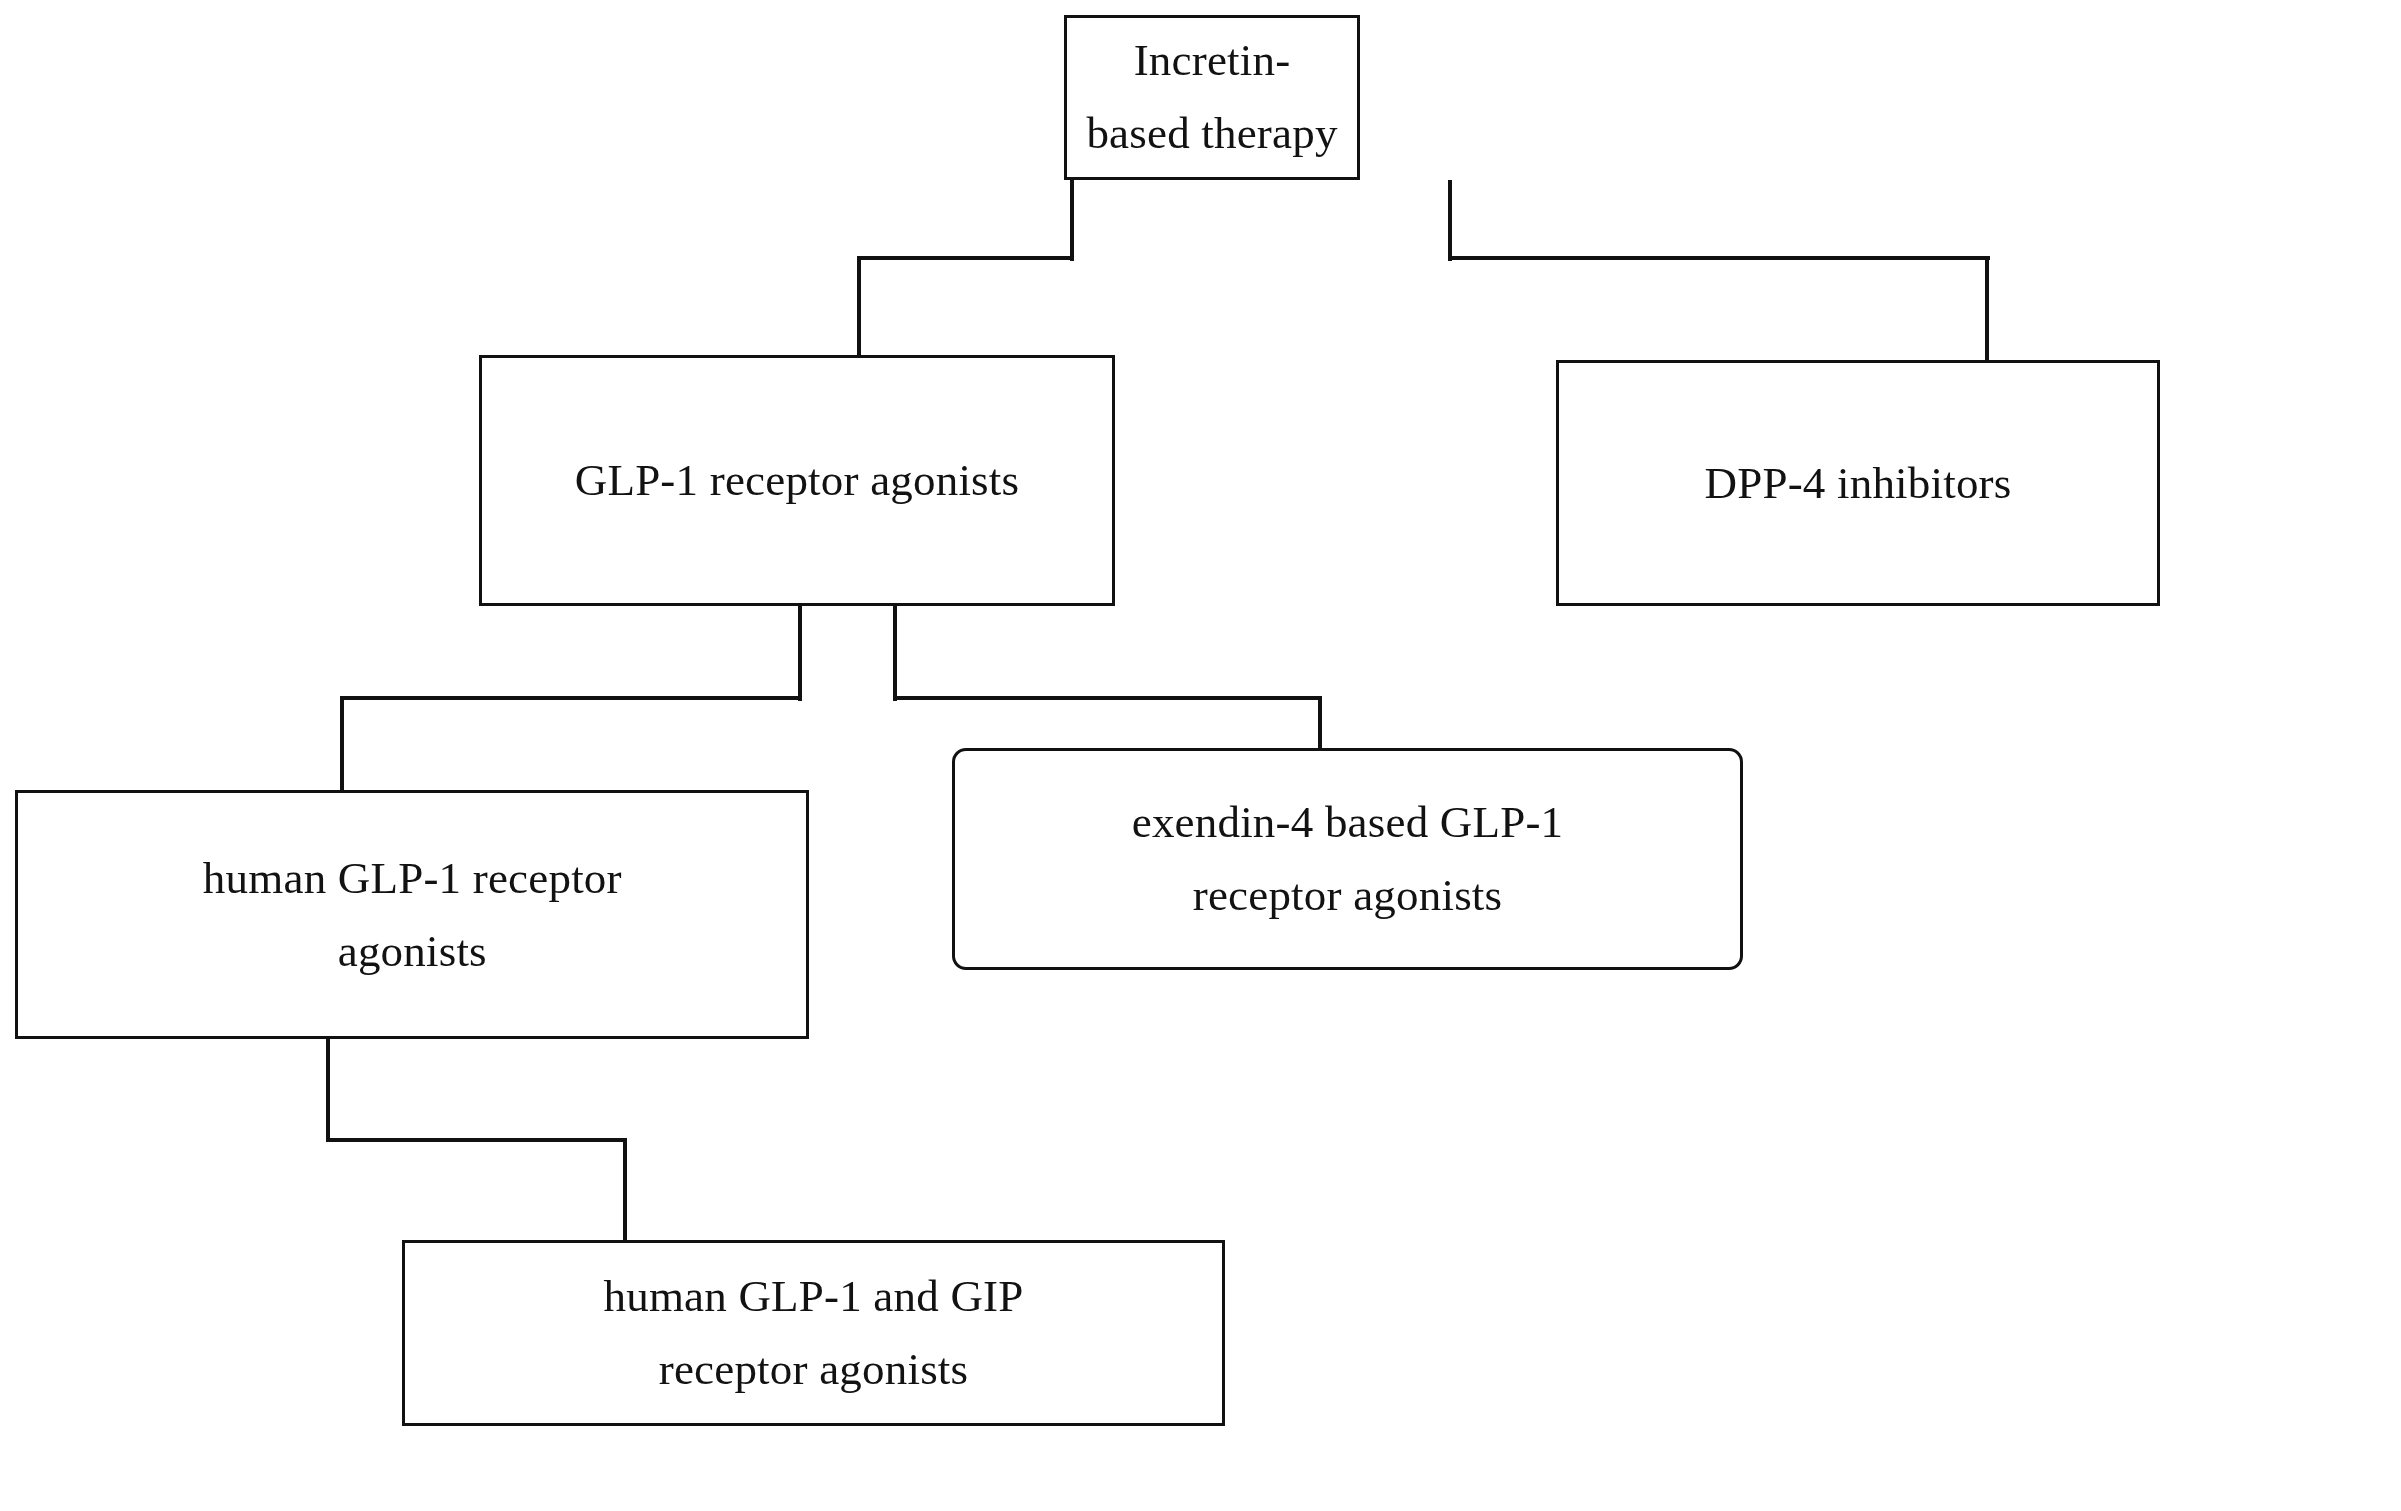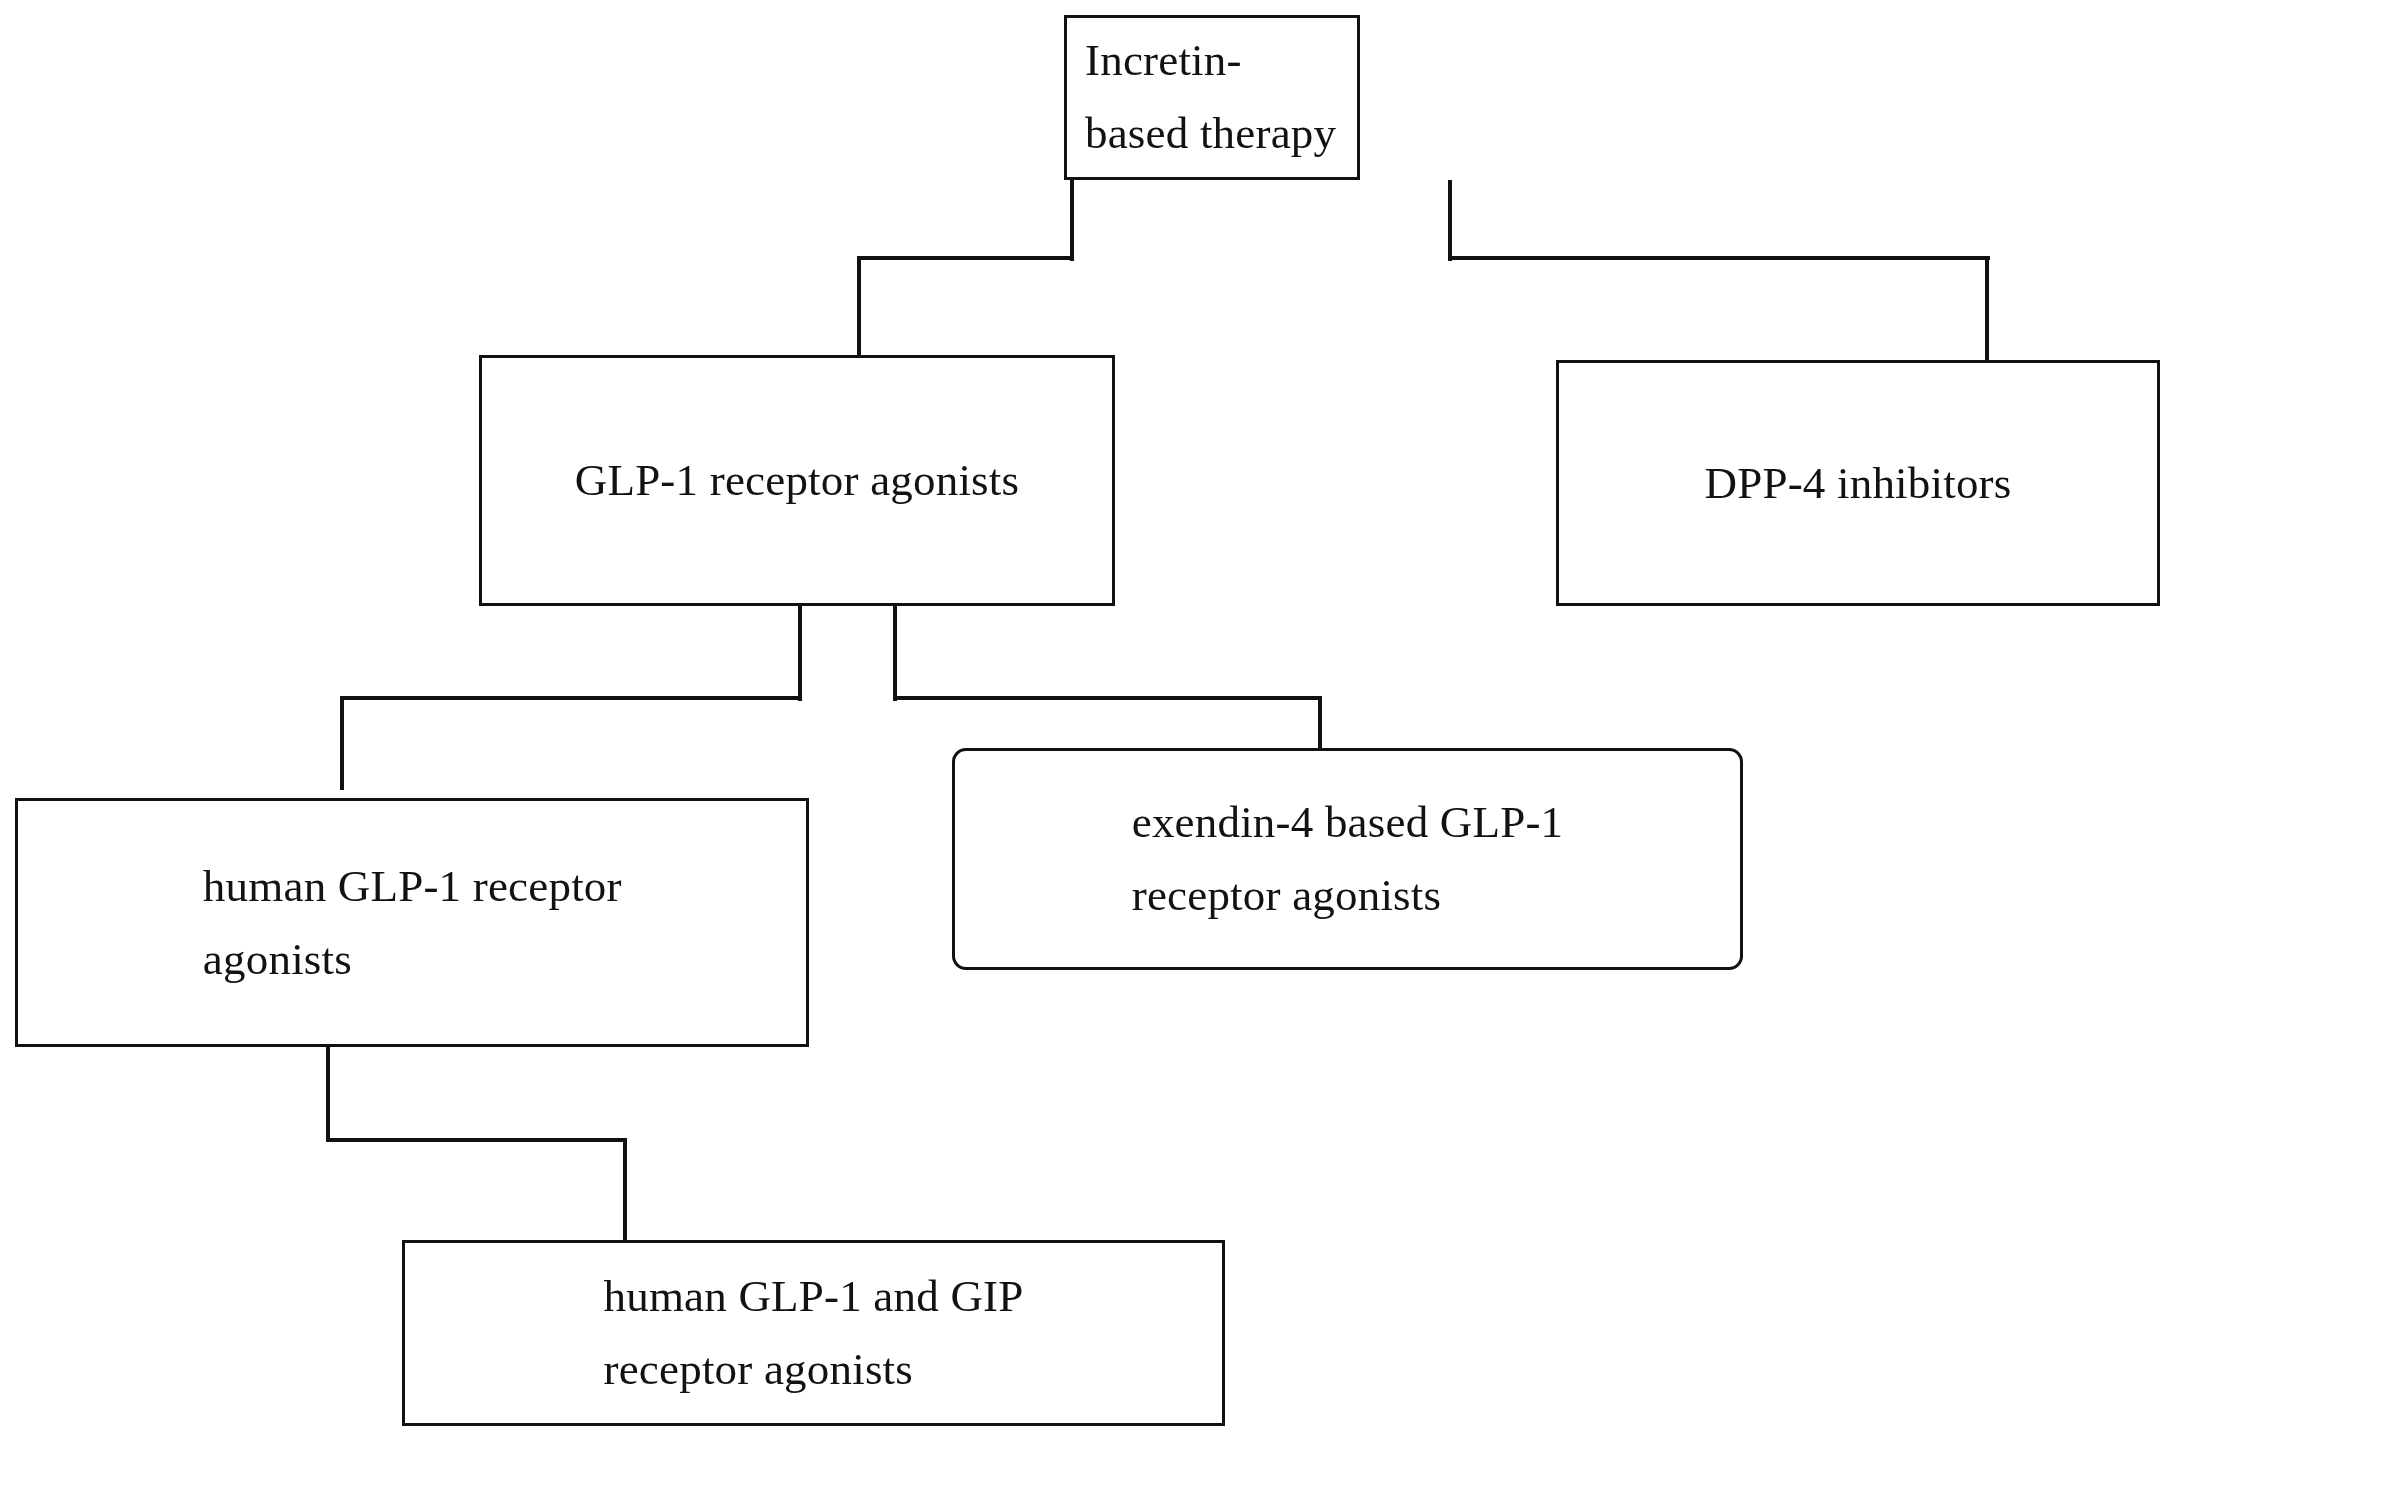--- a/index.html
+++ b/index.html
@@ -17,35 +17,36 @@
     font-family: "Liberation Serif", "DejaVu Serif", serif;
   }
   .node {
     position: absolute;
     box-sizing: border-box;
     border: 3.5px solid #111111;
     background: #ffffff;
     display: flex;
     align-items: center;
     justify-content: center;
+    text-align: center;
   }
   .node .node-label {
     display: block;
     color: #121212;
     font-size: 45px;
     line-height: 1.62;
     letter-spacing: 0.2px;
     white-space: pre-line;
     padding: 0 18px;
   }
   
   #node-root        { left: 1064px; top: 14.6px;   width: 296px;  height: 165px; }
   #node-glp1        { left: 479px;  top: 355px;  width: 636px; height: 251px; }
   #node-dpp4        { left: 1556px; top: 360px;  width: 604px;  height: 246px; }
-  #node-human-glp1  { left: 15.3px;   top: 790px; width: 794px; height: 249px; margin-top: 8px; }
+  #node-human-glp1  { left: 15.3px;   top: 790px; width: 794px; height: 249px; }
   #node-exendin     { left: 952px; top: 748px; width: 791px; height: 222px; border-radius: 14px; }
   #node-gip         { left: 402px;  top: 1240px; width: 823px; height: 186px; }
 
   
   .conn {
     position: absolute;
     background: #111111;
   }
   .conn.v { width: 4.2px; }
   .conn.h { height: 4.2px; }

